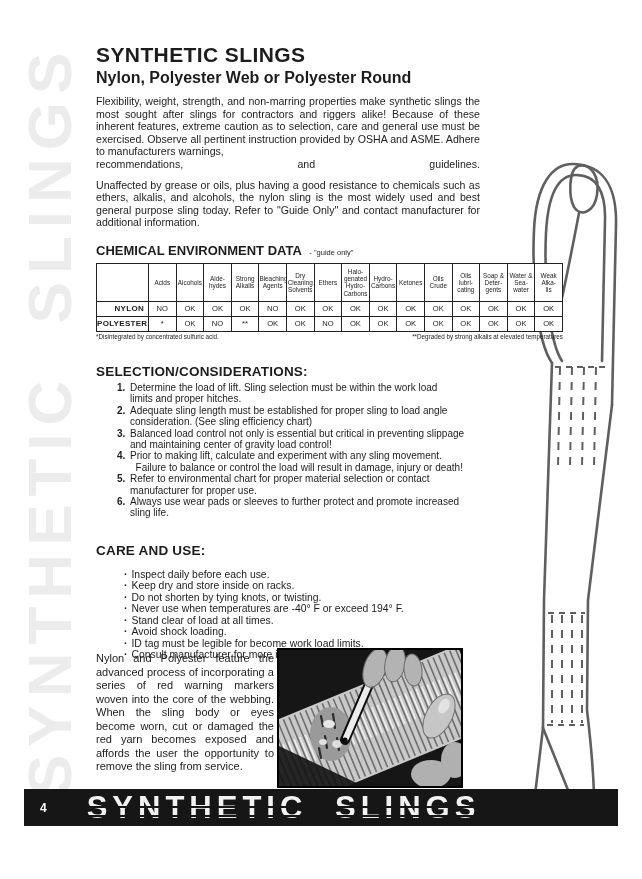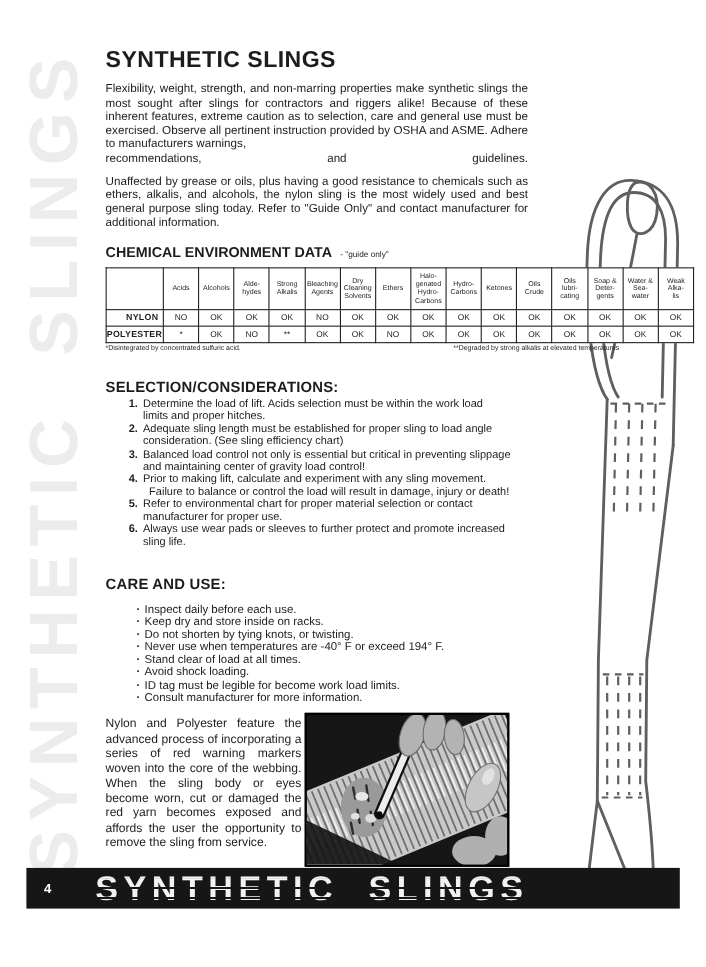--- a/index.html
+++ b/index.html
@@ -24,21 +24,21 @@
   h2.subtitle { font-size:16px; font-weight:700; margin:1px 0 0; line-height:19px; }
 
   p.body { font-size:10.6px; line-height:12.6px; text-align:justify; width:384px; margin:8px 0 0; }
   .spread { display:flex; justify-content:space-between; width:384px; font-size:10.6px; line-height:12.6px; }
   .warning { font-style:italic; font-size:10.8px; line-height:12.6px; width:384px; margin:0; }
 
   .chem-head { margin-top:12px; }
   .chem-head .h3 { font-size:13px; font-weight:800; }
   .chem-head .note { font-size:7.5px; font-weight:400; margin-left:3px; }
 
-  table.chem { border-collapse:collapse; table-layout:fixed; width:535px; margin-top:4px; background:#fff; position:relative; }
+  table.chem { border-collapse:collapse; table-layout:fixed; width:467px; margin-top:4px; background:#fff; position:relative; }
   table.chem th, table.chem td { border:1px solid #222; text-align:center; padding:0; overflow:hidden; }
   table.chem th { font-size:6.4px; font-weight:400; white-space:pre-line; height:37px; vertical-align:middle; line-height:7.2px; }
   table.chem td { font-size:7.6px; height:14px; }
   table.chem td.rowname { font-size:8px; font-weight:700; text-align:right; padding-right:4px; letter-spacing:.3px; }
 
   .footnotes { width:467px; display:flex; justify-content:space-between; font-size:6.3px; margin-top:1px; }
 
   h3.section { font-size:13.5px; font-weight:800; margin:24px 0 0; line-height:16px; letter-spacing:.2px; }
 
   ol.sel { list-style:none; counter-reset:li; margin:2px 0 0; padding:0 0 0 34px; width:412px; font-size:10px; line-height:11.4px; }
@@ -91,20 +91,21 @@
     </g>
     <g stroke="#5f5f5f" stroke-width="2" stroke-dasharray="6 5">
       <line x1="33" y1="212" x2="84" y2="212"></line>
       <line x1="26" y1="458" x2="63" y2="458"></line>
       <line x1="25" y1="570" x2="62" y2="570"></line>
     </g>
   </svg>
 
   <div class="content">
     <h1 class="title">SYNTHETIC SLINGS</h1>
+    <h2 class="subtitle">Nylon, Polyester Web or Polyester Round</h2>
 
     <p class="body">Flexibility, weight, strength, and non-marring properties make synthetic slings the most sought after slings for contractors and riggers alike! Because of these inherent features, extreme caution as to selection, care and general use must be exercised. Observe all pertinent instruction provided by OSHA and ASME. Adhere to manufacturers warnings,</p>
     <div class="spread">
       <span>recommendations,</span>
       <span>and</span>
       <span>guidelines.</span>
     </div>
 
     <p class="body">Unaffected by grease or oils, plus having a good resistance to chemicals such as ethers, alkalis, and alcohols, the nylon sling is the most widely used and best general purpose sling today.  Refer to "Guide Only" and contact manufacturer for additional information.</p>
 
@@ -207,21 +208,21 @@
       </tr>
     </tbody>
       </table>
     <div class="footnotes">
       <span>*Disintegrated by concentrated sulfuric acid.</span>
       <span>**Degraded by strong alkalis at elevated temperatures</span>
     </div>
 
     <h3 class="section">SELECTION/CONSIDERATIONS:</h3>
     <ol class="sel">
-      <li>Determine the load of lift.  Acids selection must be within the work load
+      <li>Determine the load of lift.  Sling selection must be within the work load
 limits and proper hitches.</li>
       <li>Adequate sling length must be established for proper sling to load angle
 consideration.  (See sling efficiency chart)</li>
       <li>Balanced load control not only is essential but critical in preventing slippage
 and maintaining center of gravity load control!</li>
       <li>Prior to making lift, calculate and experiment with any sling movement.
 &nbsp;&nbsp;Failure to balance or control the load will result in damage, injury or death!</li>
       <li>Refer to environmental chart for proper material selection or contact
 manufacturer for proper use.</li>
       <li>Always use wear pads or sleeves to further protect and promote increased

